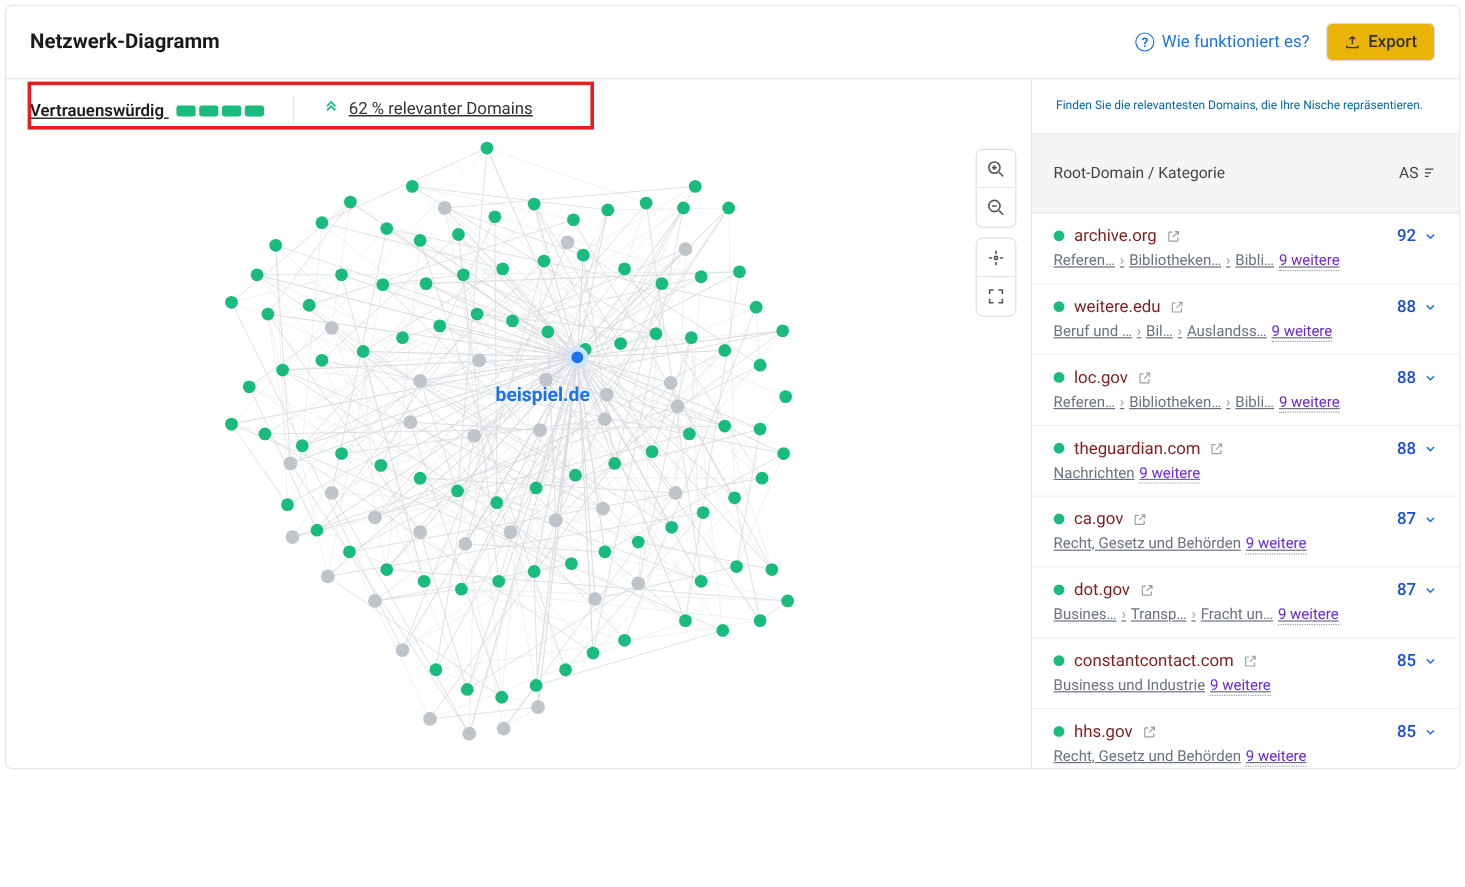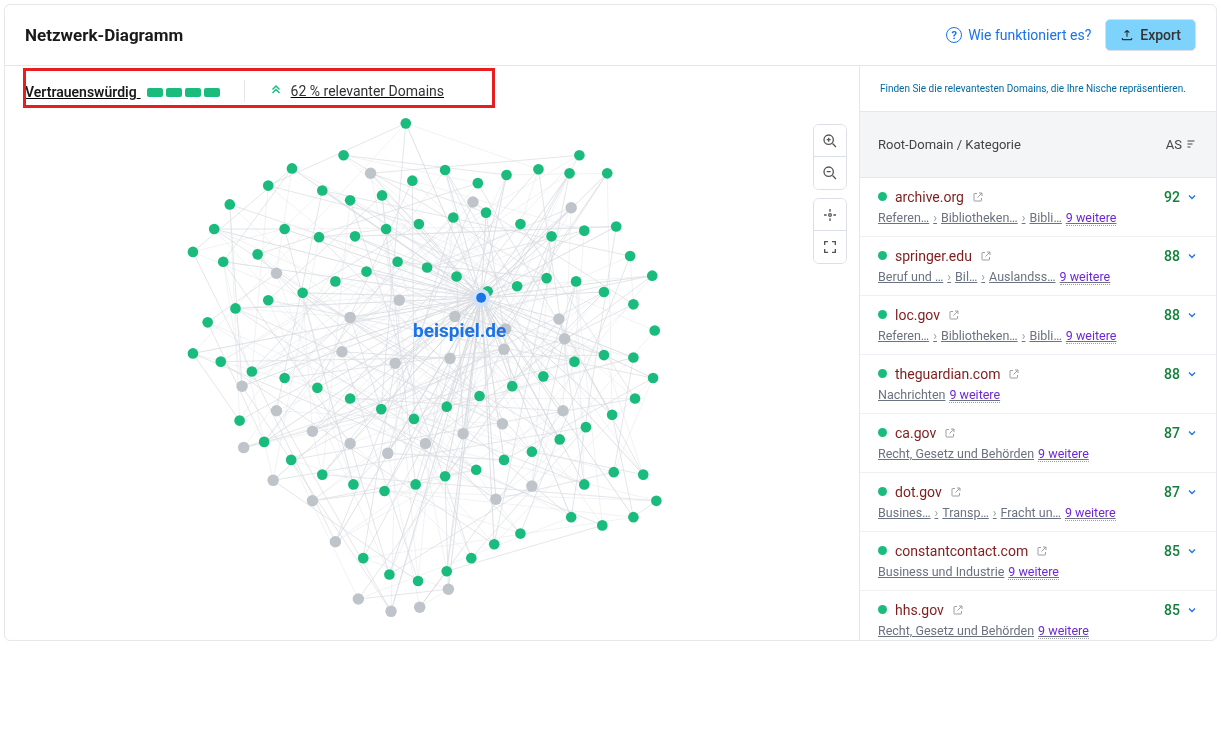--- a/index.html
+++ b/index.html
@@ -3,58 +3,58 @@
 <meta charset="utf-8">
 <style>
 * { box-sizing: border-box; margin: 0; padding: 0; font-family: -apple-system, BlinkMacSystemFont, 'Segoe UI', Roboto, Arial, sans-serif; }
 body { background: #fff; width: 1221px; height: 739px; overflow: hidden; }
 .container { border: 1px solid #e5e7eb; border-radius: 6px; margin: 4px; height: 637px; display: flex; flex-direction: column; }
 .header { display: flex; align-items: center; justify-content: space-between; padding: 14px 20px; border-bottom: 1px solid #e5e7eb; }
 .title { font-size: 17px; font-weight: 700; color: #1a1a1a; }
 .header-right { display: flex; align-items: center; gap: 14px; }
 .how-link { display: inline-flex; align-items: center; gap: 6px; color: #1a73e8; font-size: 14px; text-decoration: none; cursor: pointer; }
 .how-icon { width: 16px; height: 16px; border: 1.5px solid #1a73e8; border-radius: 50%; display: inline-flex; align-items: center; justify-content: center; font-size: 11px; font-weight: bold; color: #1a73e8; }
-.export-btn { display: inline-flex; align-items: center; gap: 6px; background: #7dd3fc; border: 1px solid #dcdfe5; border-radius: 5px; padding: 7px 14px; font-size: 14px; font-weight: 500; color: #333; cursor: pointer; }
+.export-btn { display: inline-flex; align-items: center; gap: 6px; background: #eab308; border: 1px solid #dcdfe5; border-radius: 5px; padding: 7px 14px; font-size: 14px; font-weight: 500; color: #333; cursor: pointer; }
 .export-icon { width: 14px; height: 14px; }
 
 .body { display: flex; flex: 1; min-height: 0; }
 .left { flex: 1; position: relative; border-right: 1px solid #e5e7eb; display:flex; flex-direction:column; }
 .stats-bar { display: flex; align-items: center; padding: 14px 20px; gap: 24px; text-decoration: underline; }
 .highlight-box { position:absolute; left:18px; top:2px; width:472px; height:40px; border:3px solid #e61e1e; pointer-events:none; z-index:5; }
 .trust-label { font-size: 14px; font-weight: 600; color: #1a1a1a; }
 .trust-bars { display: inline-flex; gap: 3px; margin-left: 6px; }
 .trust-bar { width: 16px; height: 9px; background: #1abc7d; border-radius: 2px; }
 .divider-v { width: 1px; height: 22px; background: #e5e7eb; }
 .rel-wrap { display: inline-flex; align-items: center; gap: 8px; }
 .rel-icon { color: #1abc7d; font-size: 14px; font-weight:bold; }
 .rel-txt { font-size: 14px; color: #333; }
 
 .graph-area { flex:1; position: relative; }
 .graph-svg { position:absolute; inset:0; width:100%; height:100%; }
-.center-label { position:absolute; color:#1a73e8; font-weight:700; font-size:19px; pointer-events:none; }
+.center-label { position:absolute; color:#1a73e8; font-weight:700; font-size:16px; pointer-events:none; }
 .ctrl-col { position:absolute; top:8px; right:12px; display:flex; flex-direction:column; gap:0; }
 .ctrl-group { border:1px solid #dcdfe5; border-radius:6px; overflow:hidden; margin-bottom:8px; }
 .ctrl-btn { width:32px; height:32px; background:#fff; border:none; border-bottom:1px solid #dcdfe5; display:flex; align-items:center; justify-content:center; cursor:pointer; color:#555; }
 .ctrl-btn:last-child { border-bottom:none; }
 .ctrl-btn svg { width:16px; height:16px; }
 
 .right { width: 356px; display:flex; flex-direction:column; min-height:0; }
 .hint { padding: 16px 20px 14px; font-size: 10px; color: #0369a1; line-height:1.45; }
 .col-head { display:flex; align-items:center; justify-content:space-between; background:#f4f5f7; border-top:1px solid #e5e7eb; border-bottom:1px solid #e5e7eb; padding:25px 18px; font-size:13px; color:#444; }
 .col-head-right { display:inline-flex; align-items:center; gap:4px;margin-left:44px; }
 .sort-ic { width:12px; height:12px; }
 .list { flex:1; overflow:hidden; }
 .row { border-bottom:1px solid #eef0f3; padding:11px 18px 10px; }
 .row-top { display:flex; align-items:center; justify-content:space-between; }
 .row-left { display:inline-flex; align-items:center; gap:8px; }
 .dot { width:9px; height:9px; border-radius:50%; background:#1abc7d; flex-shrink:0; }
 .domain { font-size:14px; color:#7f1d1d; }
 .ext-ic { width:12px; height:12px; color:#9aa0a6; }
 .row-right { display:inline-flex; align-items:center; gap:6px; }
-.score { color:#15803d; font-size:14px; font-weight:500; }
+.score { color:#1d4ed8; font-size:14px; font-weight:500; }
 .chev { color:#1a73e8; width:12px; height:12px; }
 .crumb { margin-top:5px; font-size:12.5px; color:#6b7280; display:flex; gap:4px; align-items:center; flex-wrap:wrap;text-decoration:underline; }
 .crumb .more { color:#6d28d9; border-bottom:1px dotted #9aa0a6; cursor:pointer; }
 .crumb .sep { color:#9aa0a6; }
 </style>
 </head>
 <body>
 
 <div class="container">
   <div class="header">
@@ -614,21 +614,21 @@
               <span>Bibliotheken…</span> 
               <span class="sep">›</span> 
               <span>Bibli…</span> 
               <span class="more">9 weitere</span>
             </div>
           </div>
           <div class="row">
             <div class="row-top">
               <span class="row-left">
                 <span class="dot"></span>
-                <span class="domain">springer.edu</span>
+                <span class="domain">weitere.edu</span>
                 <svg class="ext-ic" viewBox="0 0 24 24" fill="none" stroke="currentColor" stroke-width="2">
                   <path d="M14 4h6v6M20 4l-9 9M19 14v5a1 1 0 01-1 1H5a1 1 0 01-1-1V6a1 1 0 011-1h5"></path>
                 </svg>
               </span>
               <span class="row-right">
                 <span class="score">88</span>
                 <svg class="chev" viewBox="0 0 24 24" fill="none" stroke="currentColor" stroke-width="2.5">
                   <path d="M6 9l6 6 6-6"></path>
                 </svg>
               </span>

